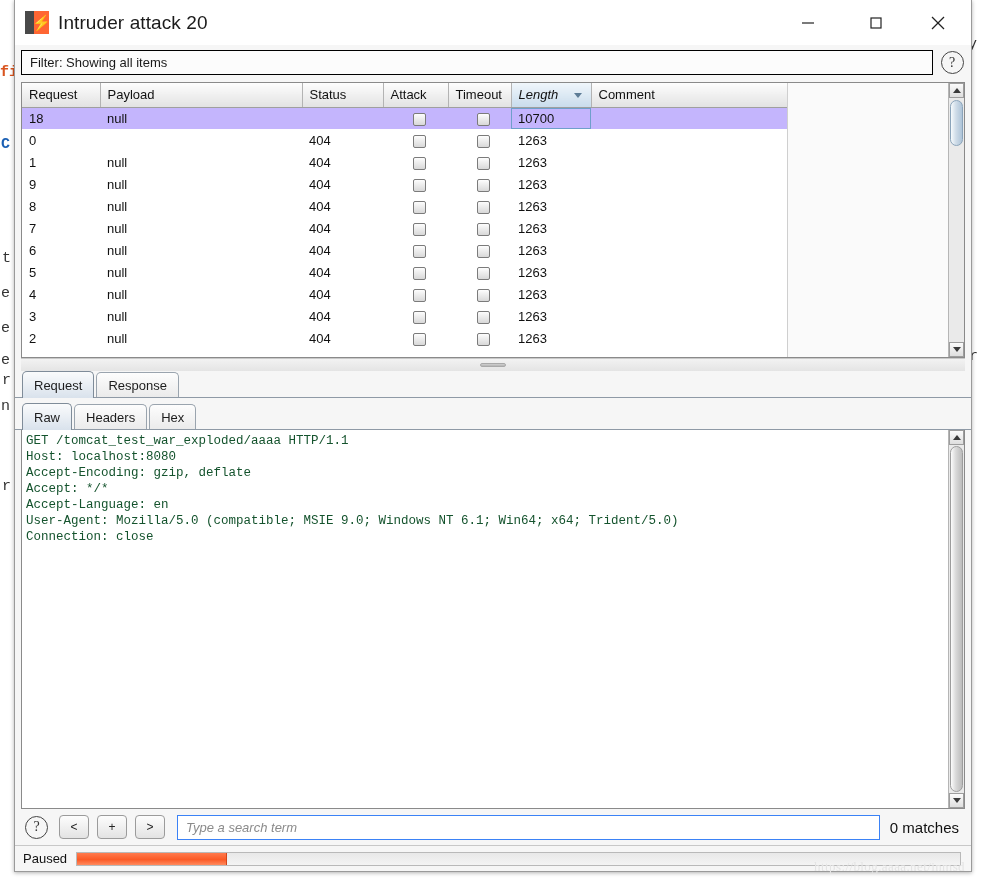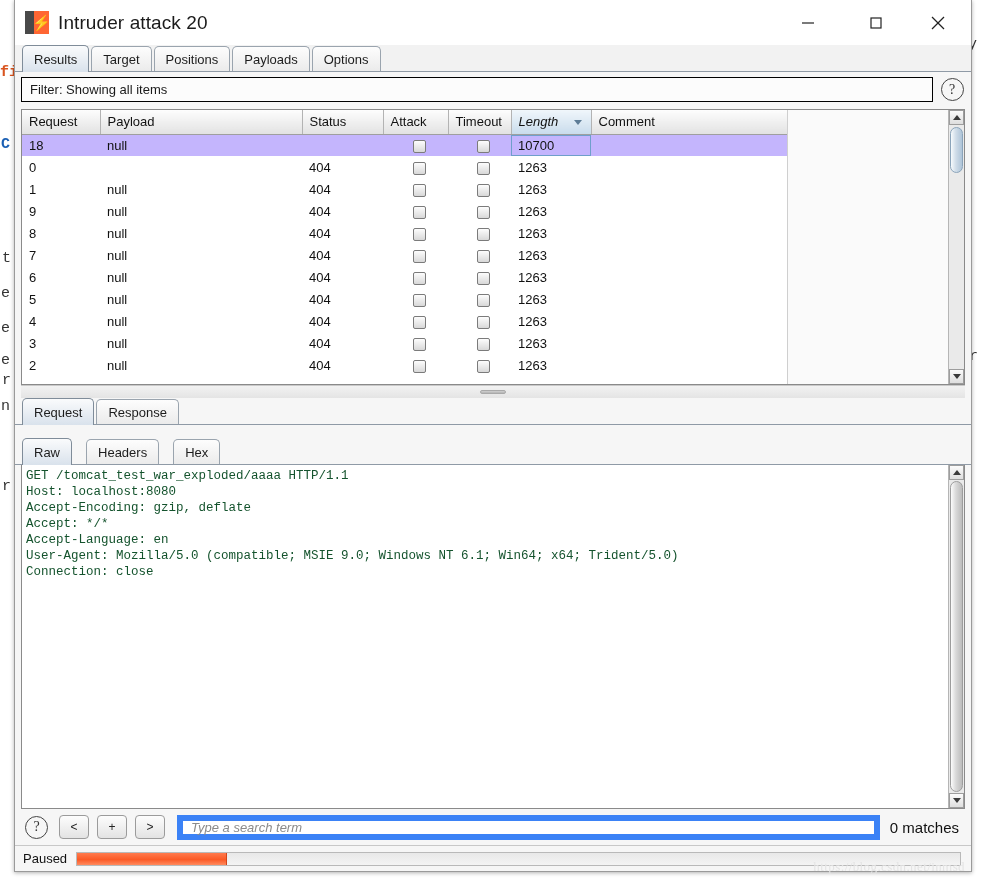--- a/index.html
+++ b/index.html
@@ -231,21 +231,21 @@
     background: linear-gradient(to bottom,#d0d0d0,#b4b4b4);
     border: 1px solid #a9a9a9; box-sizing: border-box;
   }
 
   
   #msg-tabs, #sub-tabs {
     flex: 0 0 27px; height: 27px; display: flex; align-items: flex-end;
     padding-left: 7px; box-sizing: border-box;
     border-bottom: 1px solid #8f9aa6; background: #f6f6f6;
   }
-  #sub-tabs { margin-top: 13px; gap: 12px; }
+  #sub-tabs { margin-top: 5px; }
 
   
   #raw-wrap {
     flex: 1 1 auto; margin: 0 6px; border: 1px solid #8a8a8a;
     border-top: none;
     background: #ffffff; display: flex; min-height: 0; box-sizing: border-box;
   }
   #raw-text {
     flex: 1 1 auto; padding: 3px 0 0 4px; overflow: hidden;
     font-family: "Liberation Mono", monospace;
@@ -261,21 +261,21 @@
   #searchbar .help-circle { margin-right: 11px; }
   .navbtn {
     width: 30px; height: 24px; margin-right: 8px; box-sizing: border-box;
     border: 1px solid #9b9b9b; border-radius: 4px;
     background: linear-gradient(to bottom,#fdfdfd 0%,#e3e3e3 100%);
     display: flex; align-items: center; justify-content: center;
     font-size: 12px; color: #222;
   }
   #search-input {
     flex: 1 1 auto; height: 25px; box-sizing: border-box;
-    border: 6px solid #3b82f6; background: #ffffff;
+    border: 1px solid #3b82f6; background: #ffffff;
     margin-left: 4px; margin-right: 10px;
     padding-left: 8px;
     font-size: 13px; font-style: italic; color: #8b8b8b;
     display: flex; align-items: center;
   }
   #match-count { font-size: 15px; color: #111; white-space: nowrap; padding-right: 4px; }
 
   
   #statusbar {
     flex: 0 0 26px; display: flex; align-items: center;
@@ -342,27 +342,20 @@
       </div>
       <div class="wctrl" id="win-close">
         <svg width="18" height="18" viewBox="0 0 18 18">
             <line x1="3" y1="3" x2="15" y2="15" stroke="#222" stroke-width="1.2"></line>
             <line x1="15" y1="3" x2="3" y2="15" stroke="#222" stroke-width="1.2"></line>
           </svg>
       </div>
     </div>
 
 
-    <div id="tabstrip">
-      <div class="tab active">Results</div>
-      <div class="tab">Target</div>
-      <div class="tab">Positions</div>
-      <div class="tab">Payloads</div>
-      <div class="tab">Options</div>
-    </div>
 
     <div id="filterrow">
       <div id="filterbar">
         <span>Filter: Showing all items</span>
       </div>
       <div id="filter-help">
         <div class="help-circle">?</div>
       </div>
     </div>
 
@@ -556,17 +549,17 @@
         <span>Type a search term</span>
       </div>
       <div id="match-count">0 matches</div>
     </div>
 
     <div id="statusbar">
       <div id="status-text">Paused</div>
       <div id="progress-outer">
         <div id="progress-fill" style="width: 17%;"></div>
       </div>
-      <div id="watermark">https://blog.csdn.net/inmsd</div>
+      <div id="watermark">https://blog.aaaa.net/inmsd</div>
     </div>
 
   </div>
 </div>
 
 </body></html>

